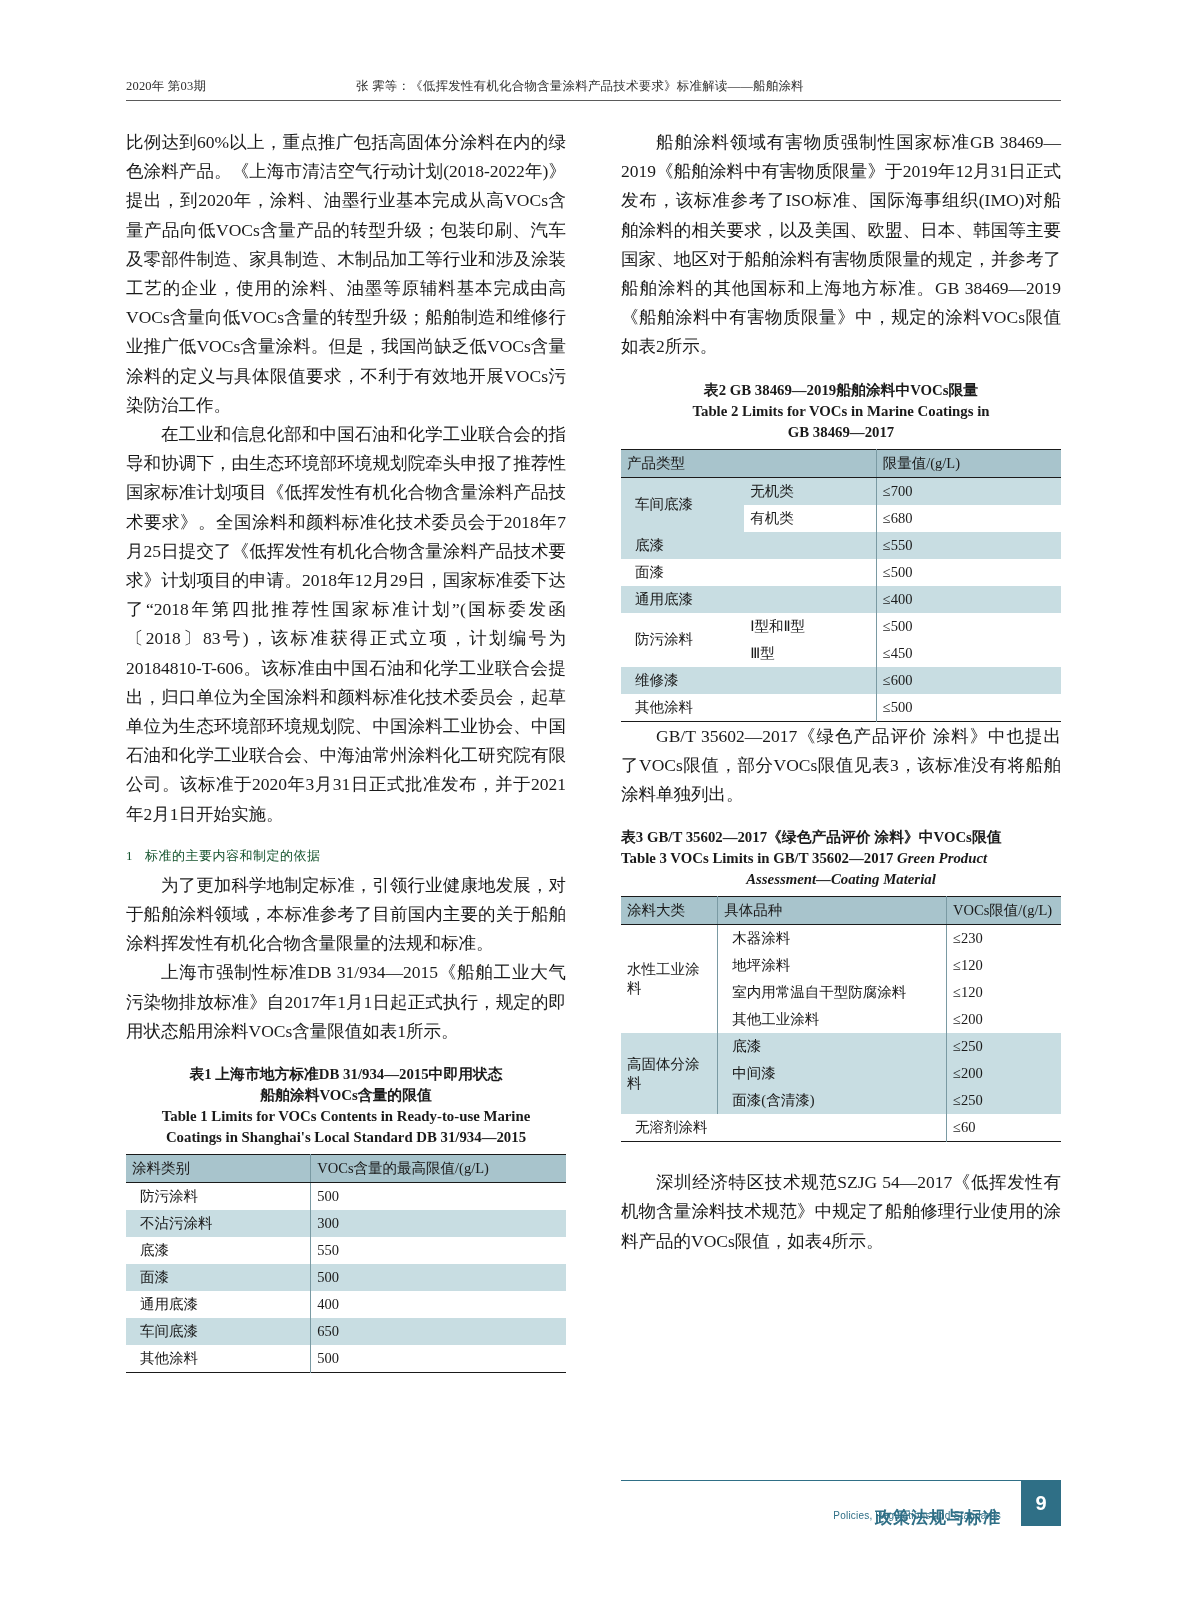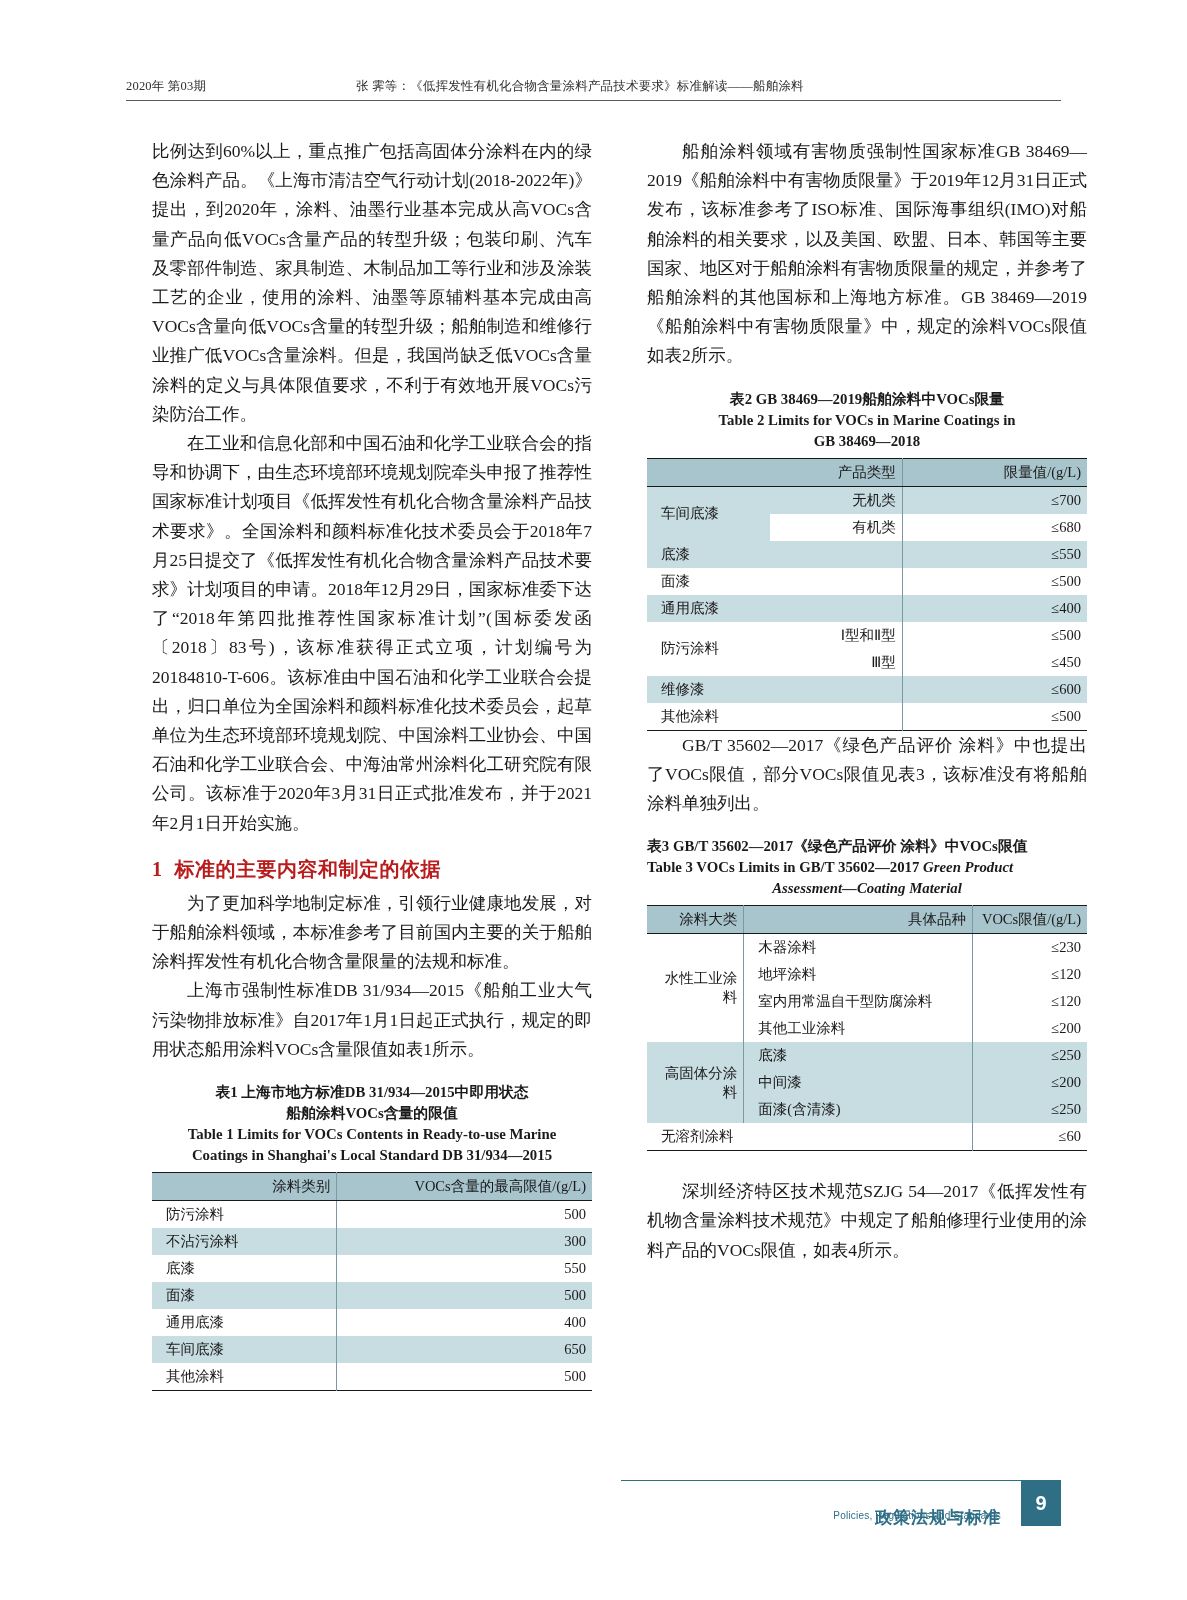--- a/index.html
+++ b/index.html
@@ -47,41 +47,40 @@
     position: absolute;
     left: 126px;
     top: 100px;
     width: 935px;
     height: 1px;
     background: #5a5a5a;
   }
   
   .col {
     position: absolute;
-    top: 137px;
+    top: 128px;
     width: 440px;
-    margin-left: 26px;
   }
   .col-left  { left: 126px; }
   .col-right { left: 621px; }
 
   p.body {
     margin: 0 0 0 0;
     font-size: 17.5px;
     line-height: 29.2px;
     text-align: justify;
     text-justify: inter-ideograph;
     letter-spacing: 0px;
   }
   p.indent { text-indent: 2em; }
 
   h2.section {
-    font-size: 20px;
-    font-weight: bold;
-    color: #b91c1c;
+    font-size: 13px;
+    font-weight: normal;
+    color: #14532d;
     margin: 18px 0 6px 0;
     letter-spacing: 0.5px;
   }
   h2.section .num { margin-right: 12px; }
 
   
   .cap {
     text-align: center;
     font-size: 14.8px;
     line-height: 21px;
@@ -93,21 +92,21 @@
   .cap .it { font-style: italic; }
 
   
   table.tbl {
     border-collapse: collapse;
     width: 100%;
     font-size: 14.5px;
   }
   table.tbl td, table.tbl th {
     padding: 4px 6px;
-    text-align: right;
+    text-align: left;
     vertical-align: middle;
     font-weight: normal;
   }
   .rule-top { border-top: 1.6px solid #1a1a1a; }
   .rule-bot { border-bottom: 1.6px solid #1a1a1a; }
   .hdr-row td {
     background: #a8c4cc;
     font-weight: normal;
     border-bottom: 1.2px solid #1a1a1a;
   }
@@ -233,21 +232,21 @@
 
   </div>
 
   <div class="col col-right">
 
     <p class="body indent">船舶涂料领域有害物质强制性国家标准GB 38469—2019《船舶涂料中有害物质限量》于2019年12月31日正式发布，该标准参考了ISO标准、国际海事组织(IMO)对船舶涂料的相关要求，以及美国、欧盟、日本、韩国等主要国家、地区对于船舶涂料有害物质限量的规定，并参考了船舶涂料的其他国标和上海地方标准。GB 38469—2019《船舶涂料中有害物质限量》中，规定的涂料VOCs限值如表2所示。</p>
 
     <div class="cap">
       <span class="cn">表2   GB 38469—2019船舶涂料中VOCs限量</span>
       <span class="en">Table 2   Limits for VOCs in Marine Coatings in</span>
-      <span class="en">GB 38469—2018</span>
+      <span class="en">GB 38469—2017</span>
     </div>
 
     <table class="tbl">
       <tbody>
         <tr class="hdr-row rule-top">
           <td colspan="2" class="vline" style="width:58%">产品类型</td>
           <td>限量值/(g/L)</td>
         </tr>
 
         <tr class="tint">

